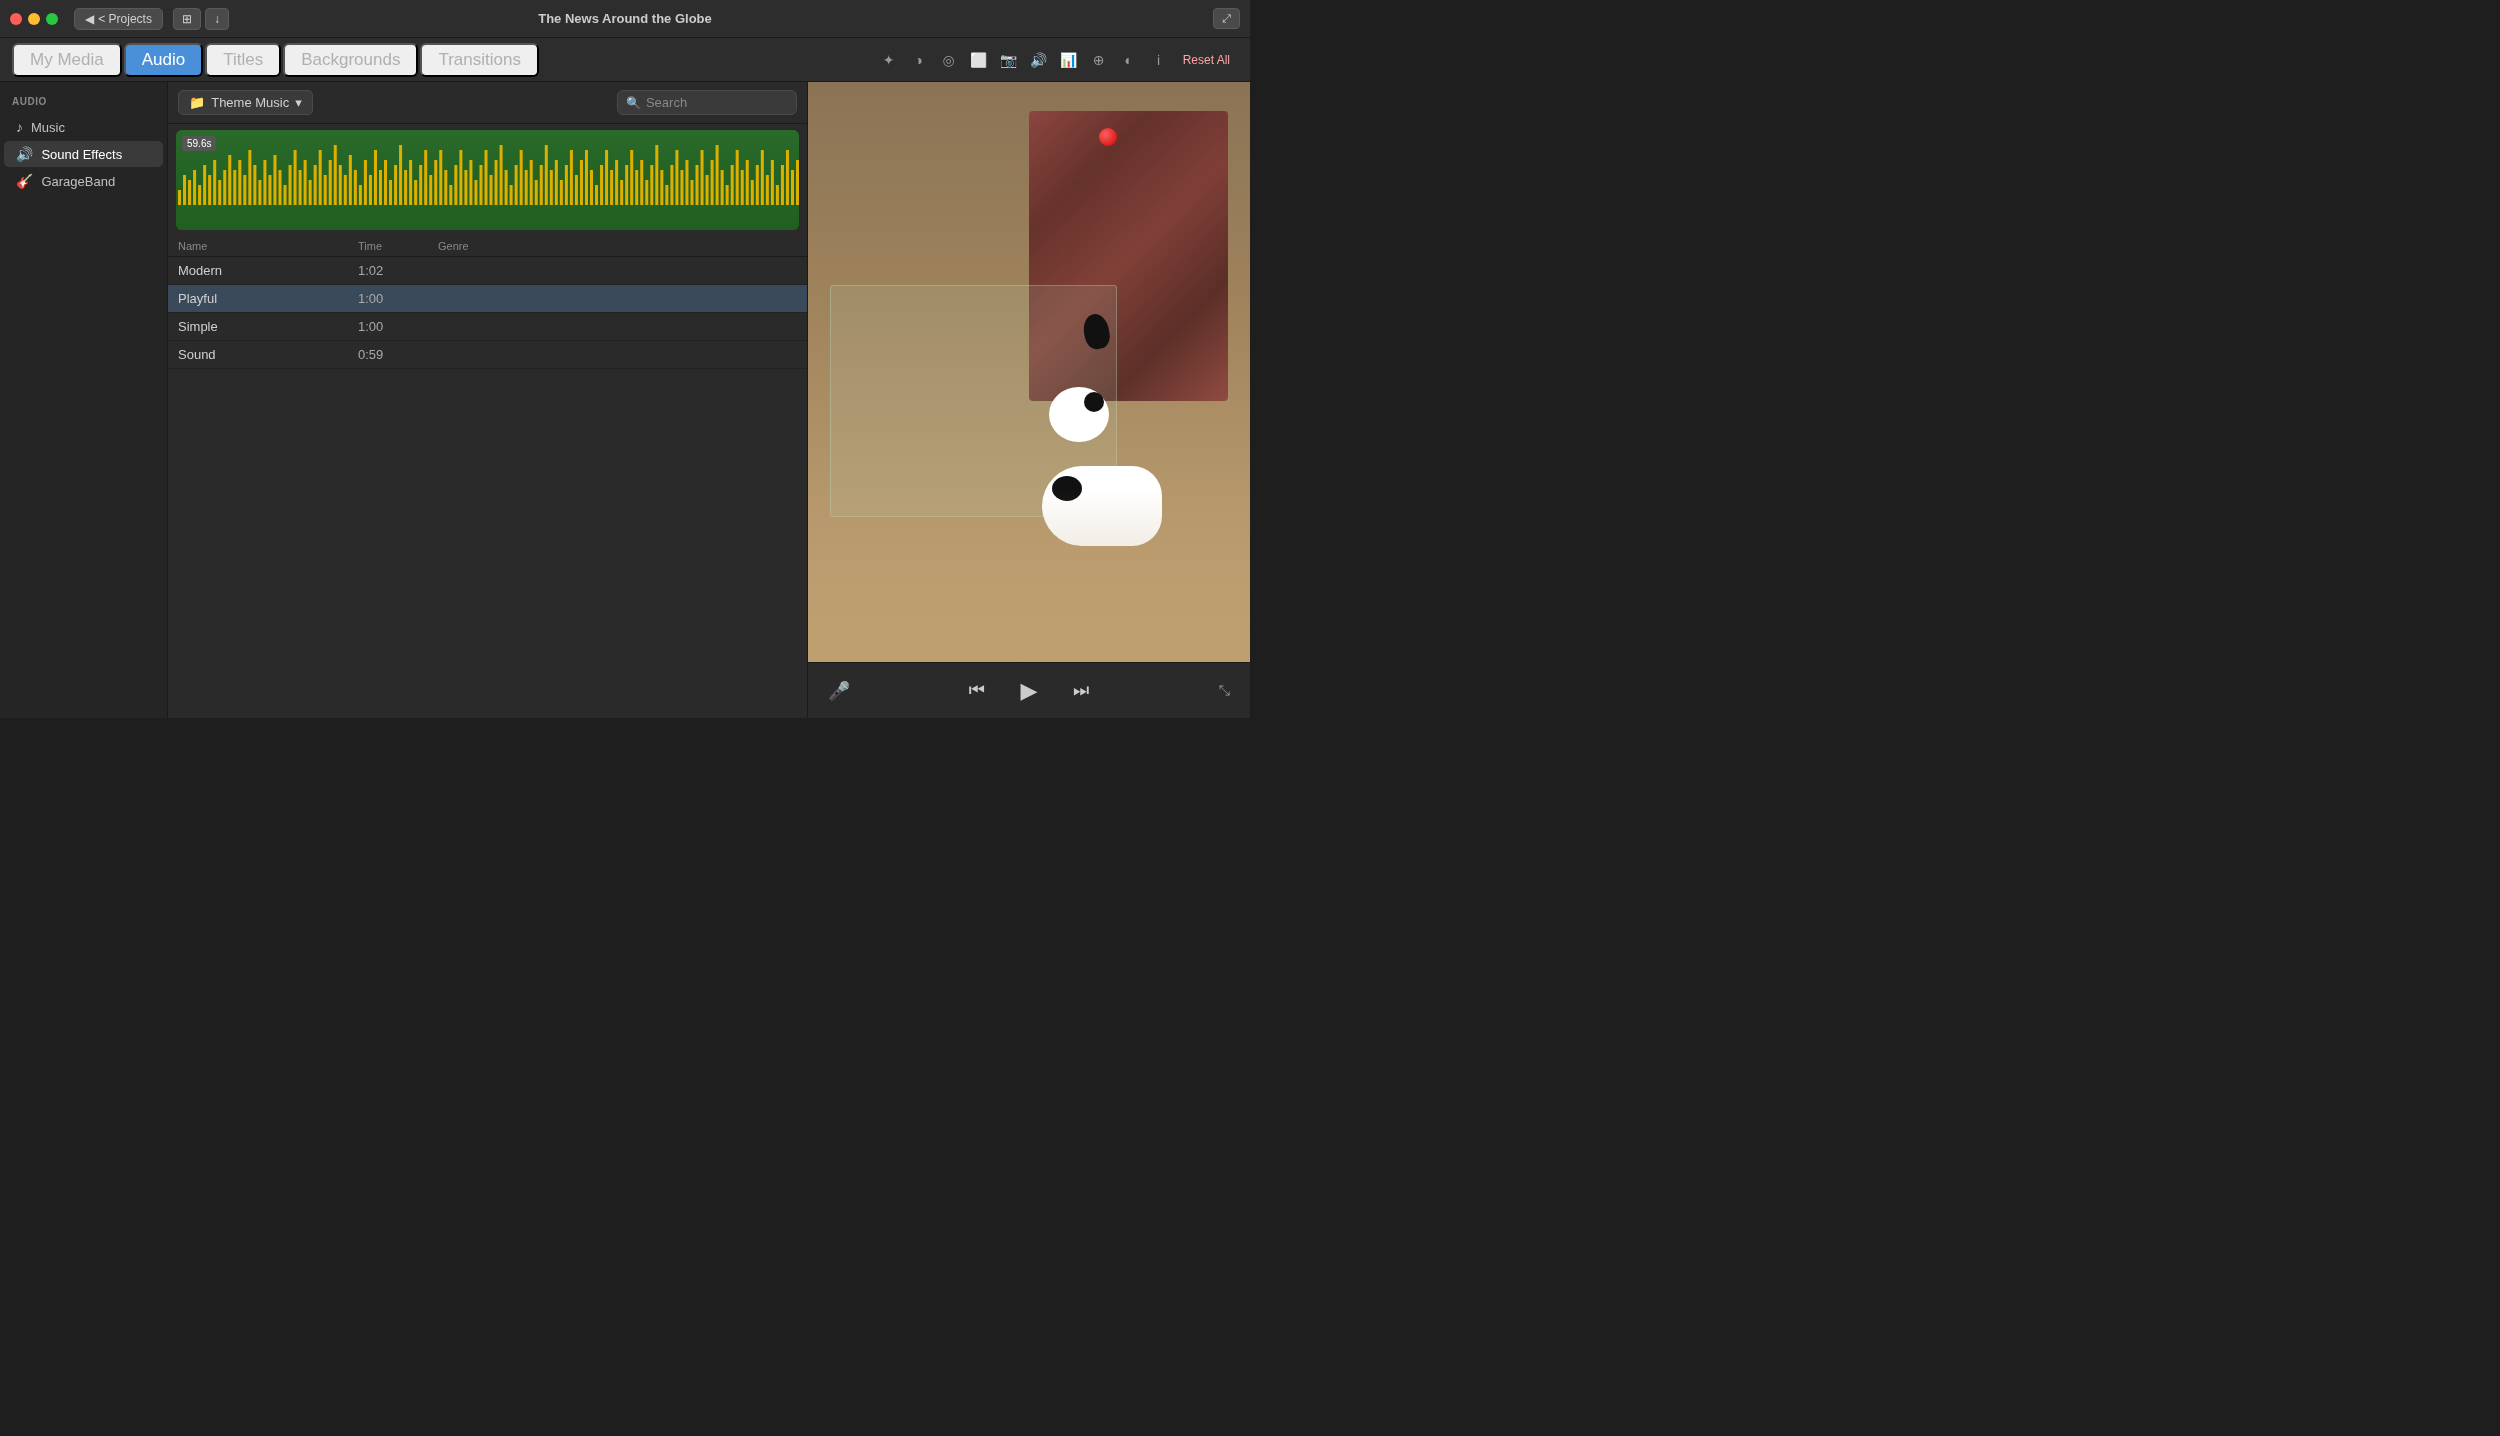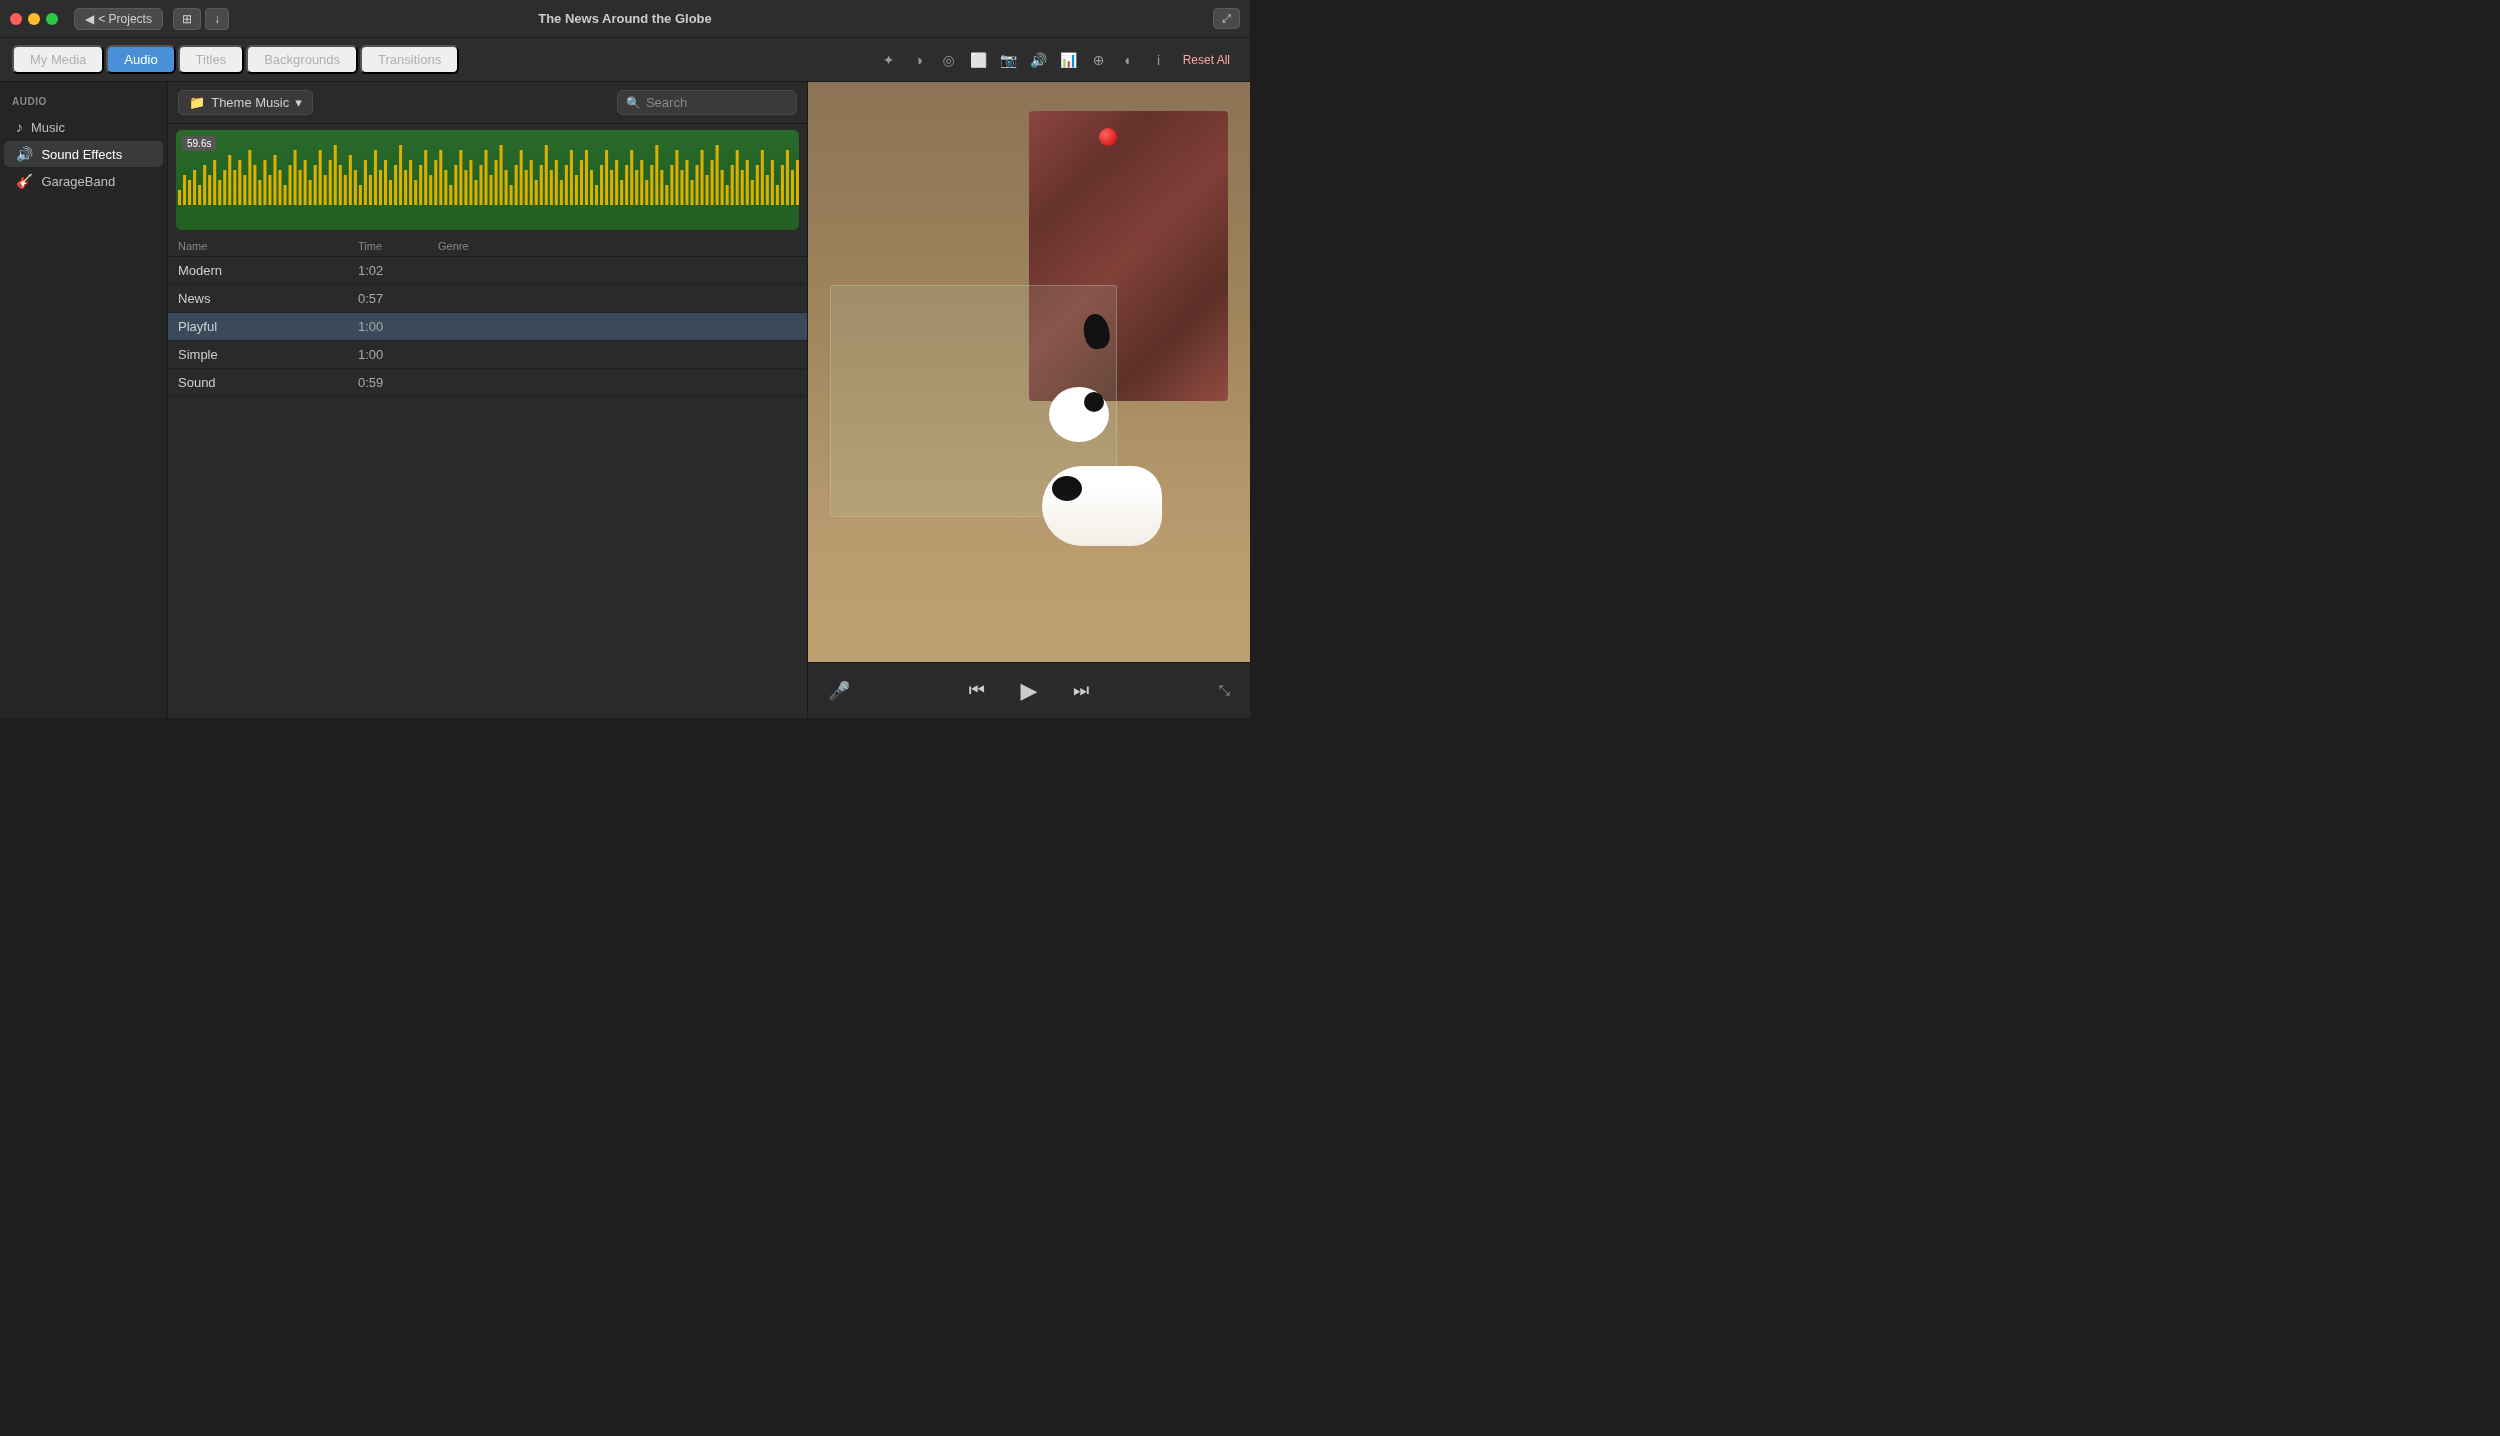--- a/index.html
+++ b/index.html
@@ -89,21 +89,21 @@
       background: #2d2d2d;
       display: flex;
       align-items: center;
       padding: 0 12px;
       border-bottom: 1px solid #1a1a1a;
       gap: 2px;
     }
     .toolbar-tab {
       padding: 5px 16px;
       border-radius: 6px;
-      font-size: 13px;
+      font-size: 17px;
       color: #b0b0b0;
       cursor: pointer;
     }
     .toolbar-tab.active {
       background: #4a90d9;
       color: white;
     }
     .toolbar-spacer { flex: 1; }
     .toolbar-icon {
       width: 28px;
@@ -765,25 +765,20 @@
     <div class="track-list">
       <div class="track-list-header">
         <span class="col-name">Name</span>
         <span class="col-time">Time</span>
         <span class="col-genre">Genre</span>
       </div>
 
       <div class="track-row">
         <span class="col-name">Modern</span>
         <span class="col-time">1:02</span>
-        <span class="col-genre"></span>
-      </div>
-      <div class="track-row">
-        <span class="col-name">News</span>
-        <span class="col-time">0:57</span>
         <span class="col-genre"></span>
       </div>
       <div class="track-row selected">
         <span class="col-name">Playful</span>
         <span class="col-time">1:00</span>
         <span class="col-genre"></span>
       </div>
       <div class="track-row">
         <span class="col-name">Simple</span>
         <span class="col-time">1:00</span>

